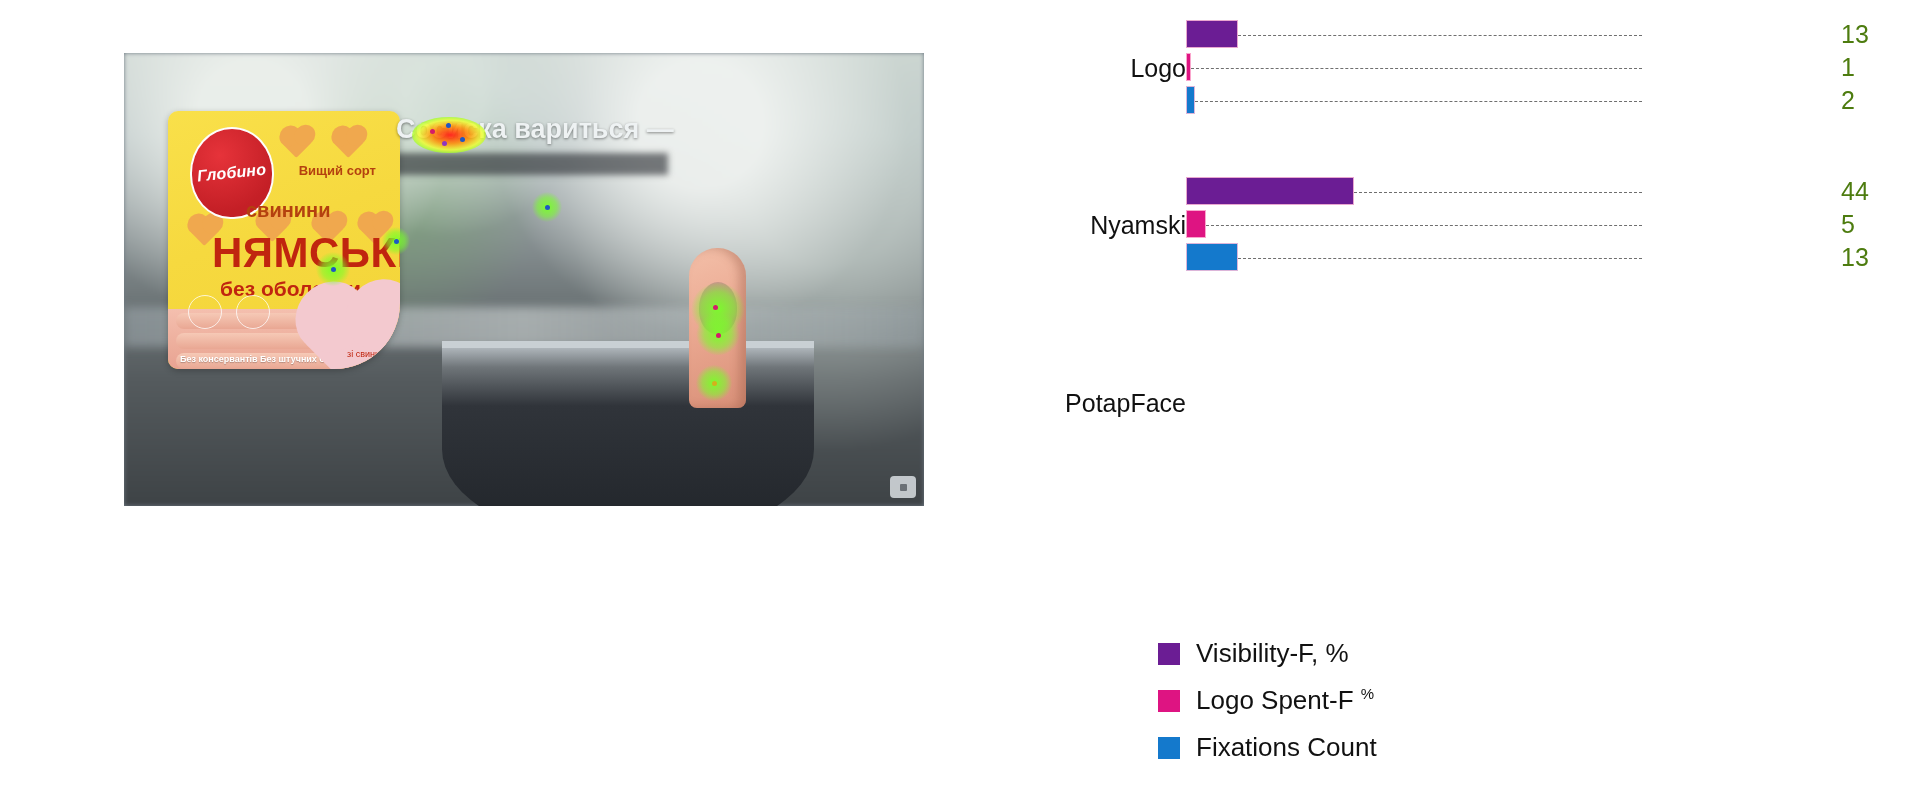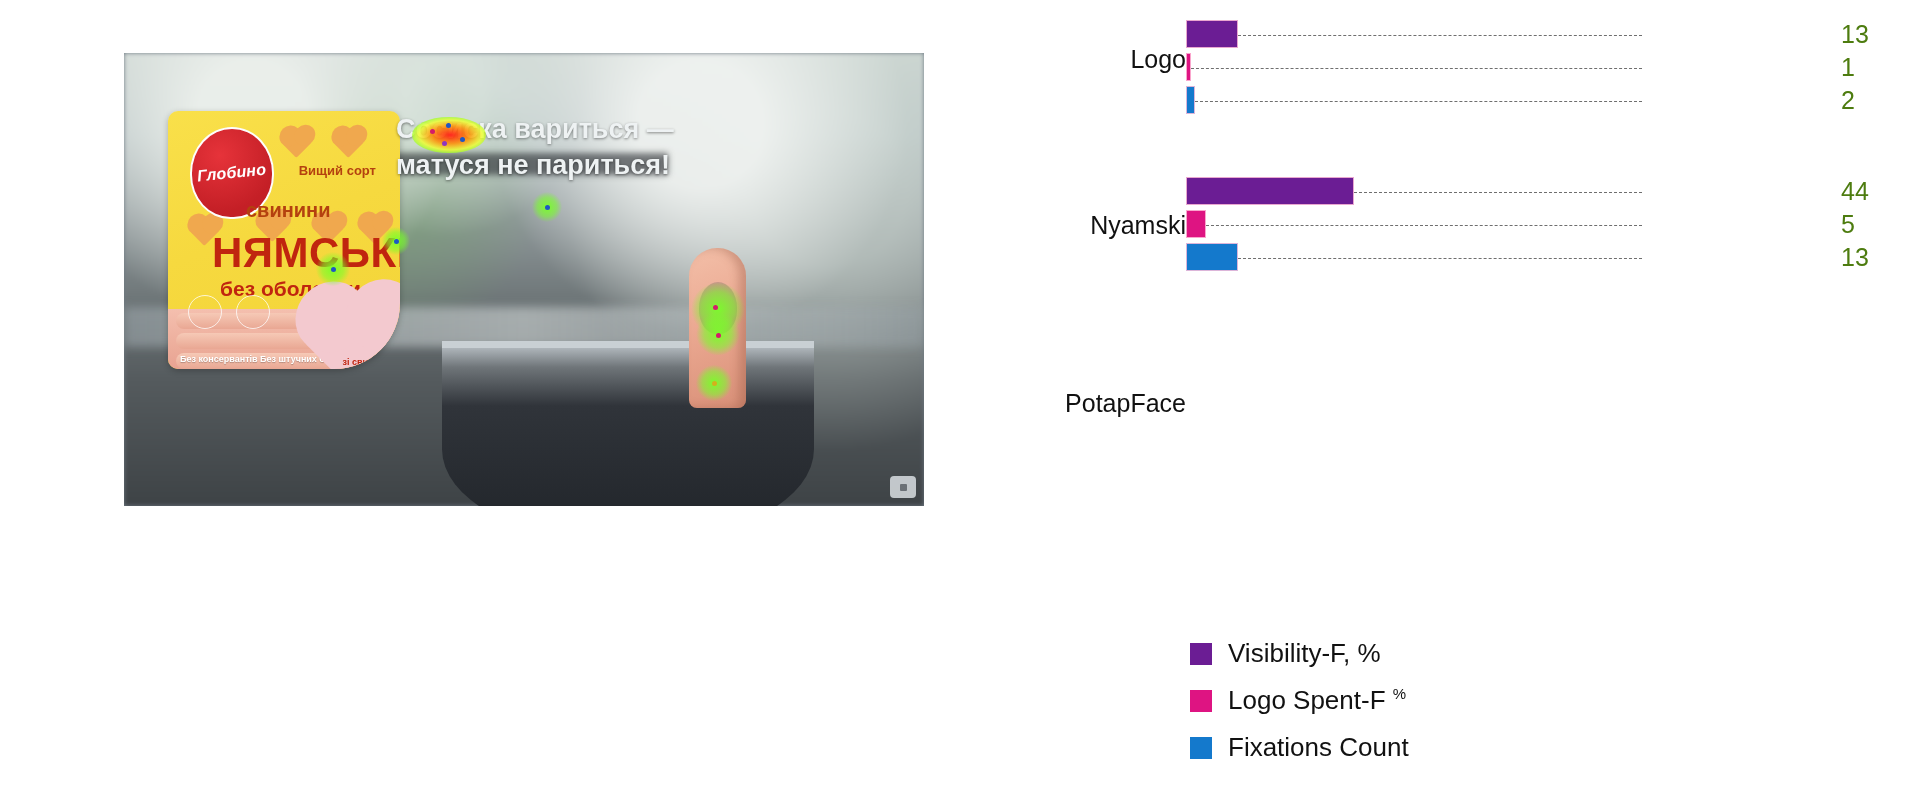--- a/index.html
+++ b/index.html
@@ -114,22 +114,22 @@
     position:absolute; right: 8px; bottom: -6px;
     width: 74px; height: 68px; transform: rotate(-45deg);
     background: #f3c9cf; border-radius: 3px;
   }
   .pork-heart::before, .pork-heart::after {
     content:""; position:absolute; width:74px; height:68px; background:#f3c9cf; border-radius:50%;
   }
   .pork-heart::before { top:-34px; left:0; }
   .pork-heart::after { top:0; left:37px; }
   .pork-label {
-    position:absolute; right: 10px; bottom: 2px;
-    color:#c0250f; font-size: 9px; font-weight:700;text-align:right;
+    position:absolute; right: 10px; bottom: 10px;
+    color:#c0250f; font-size: 9px; font-weight:400;text-align:right;
   }
 
   
   .pot {
     position:absolute; left: 318px; top: 288px;
     width: 372px; height: 200px;
     border-radius: 0 0 46% 46%;
     background: linear-gradient(180deg,#aeb5ba 0%, #6f7579 10%, #30343a 30%, #202429 100%);
     border-top: 7px solid #c9d0d4;
     filter: blur(.6px);
@@ -190,21 +190,21 @@
   }
   .leader {
     position:absolute; height: 0; border-top: 1px dashed #6f6f6f;
   }
   .value {
     position:absolute; left: 655px; width: 70px;
     font-size: 25px; color:#4d7c0f; text-align:left;
   }
 
   
-  .legend { position:absolute; left: 1190px; top: 630px; }
+  .legend { position:absolute; left: 1158px; top: 630px; }
   .legend-row { display:flex; align-items:center; height: 47px; }
   .swatch { width: 22px; height: 22px; margin-right: 16px; flex:0 0 auto; }
   .legend-label { font-size: 26px; color:#111; white-space:nowrap; }
   .legend-label sup { font-size: 15px; vertical-align: super; }
 </style>
 </head>
 <body>
 
 <div class="page">
 
@@ -251,21 +251,20 @@
         <div class="pkg-claims">Без консервантів
 Без штучних
 барвників</div>
         <div class="pork-heart"></div>
         <div class="pork-label">зі свинини</div>
       </div>
     </div>
 
     <div class="stim-overlay-text">
       <div>Сосиска вариться —</div>
-      <div>матуся не париться!</div>
     </div>
 
     <div class="hotblob"></div>
     <div class="gdot" style="left:306px; top:76px; background:#d41c6a;"></div>
     <div class="gdot" style="left:322px; top:70px; background:#1f57c4;"></div>
     <div class="gdot" style="left:336px; top:84px; background:#1f57c4;"></div>
     <div class="gdot" style="left:318px; top:88px; background:#8f35c0;"></div>
 
     <div class="gaze" style="left:192px; top:199px; width:34px; height:34px;"></div>
     <div class="gdot" style="left:207px; top:214px; background:#1f57c4;"></div>
@@ -283,21 +282,21 @@
 
     <div class="gaze" style="left:572px; top:312px; width:36px; height:36px;"></div>
     <div class="gdot" style="left:588px; top:328px; background:#d4b01c;"></div>
 
     <div class="video-btn"></div>
   </div>
 
   <div class="chart">
 
     <div class="group" style="top:14px; height:104px;">
-      <div class="group-label" style="top:31px;">Logo</div>
+      <div class="group-label" style="top:40px;">Logo</div>
       <div class="barrow">
         <div class="bar" style="top:6px;  width:52px; background:#6B1D94;"></div>
         <div class="leader" style="top:21px; left:52px; width:404px;"></div>
         <div class="value" style="top:6px;">13</div>
 
         <div class="bar" style="top:39px; width:5px; background:#DE1482;"></div>
         <div class="leader" style="top:54px; left:5px; width:451px;"></div>
         <div class="value" style="top:39px;">1</div>
 
         <div class="bar" style="top:72px; width:9px; background:#1479CC;"></div>

